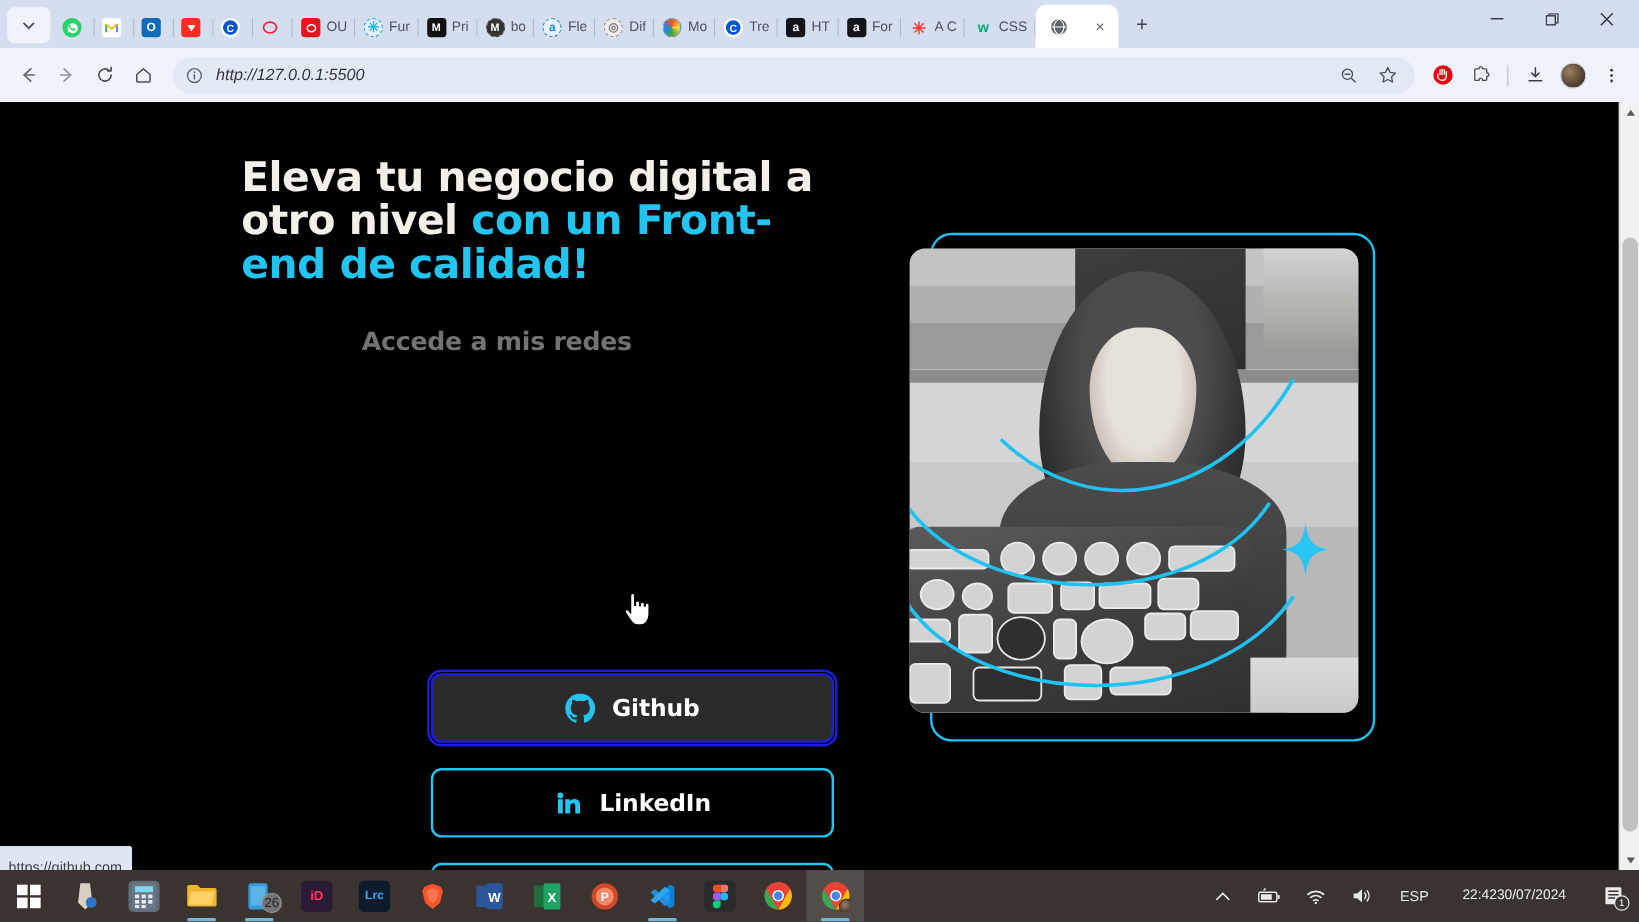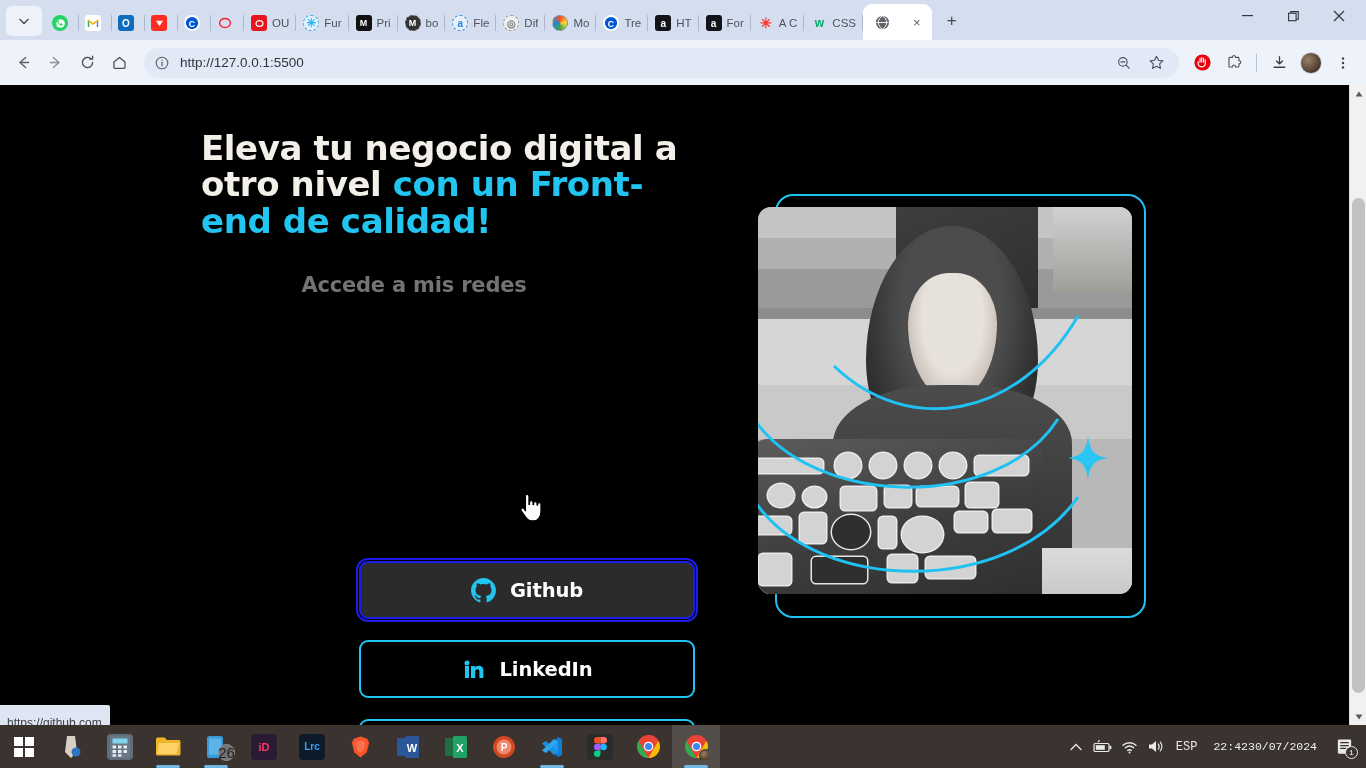--- a/index.html
+++ b/index.html
@@ -69,21 +69,21 @@
     width: 30px; height: 30px; border-radius: 50%;
     display: flex; align-items: center; justify-content: center;
     color: #4a4f58; flex: none;
   }
   .omnibox {
     flex: 1; height: 30px; margin: 0 6px 0 8px; border-radius: 16px;
     background: #e2e8f5; display: flex; align-items: center;
     padding: 0 8px 0 10px; gap: 10px; min-width: 0;
   }
   .omni-url { font-size: 13.5px; color: #30343b; flex: 1; min-width: 0;
-    white-space: nowrap; overflow: hidden; }
+    white-space: nowrap; overflow: hidden; font-style: italic; }
   .omni-right { display: flex; gap: 2px; }
   .tb-sep { width: 1px; height: 18px; background: #b9c3d6; margin: 0 5px; flex: none; }
   .avatar-tb {
     width: 22px; height: 22px; border-radius: 50%; flex: none;
     background: radial-gradient(circle at 35% 35%, #9c7f63, #4a3a2c 70%);
     border: 1px solid #cbd3e2;
   }
 
   
   .viewport {
@@ -230,21 +230,21 @@
   .tb-app .ic {
     width: 26px; height: 26px; border-radius: 4px;
     display: flex; align-items: center; justify-content: center;
     font-size: 12px; font-weight: bold; color: #fff; overflow: hidden;
   }
   .tb-app.running::after {
     content: ""; position: absolute; bottom: 0; left: 12px;
     width: 24px; height: 3px; background: #6fb8e0; border-radius: 2px;
   }
   .tb-app.active { background: rgba(255,255,255,0.13); }
-  .tray { margin-left: auto; display: flex; align-items: center; gap: 0; padding-right: 4px; height: 43px; font-family: Liberation Mono, monospace; }
+  .tray { margin-left: auto; display: flex; align-items: center; gap: 12px; padding-right: 4px; height: 43px; }
   .tray-ic {
     height: 43px; min-width: 26px; display: flex; align-items: center;
     justify-content: center; color: #e9e9e9; font-size: 13px; padding: 0 4px;
   }
   .tray-clock {
     height: 43px; display: flex; flex-direction: row; align-items: center;
     justify-content: center; color: #f0f0f0; font-size: 11.5px; line-height: 1.35;
     padding: 0 9px;
   }
   .tray-notify { height: 43px; width: 36px; display: flex; align-items: center; justify-content: center; position: relative; color: #eee; }
@@ -679,21 +679,21 @@
       </span>
     </div>
 
     <div class="tb-app running">
       <span class="ic" style="background:transparent;">
         <svg width="20" height="24" viewBox="0 0 20 24">
             <rect x="1" y="1" width="16" height="22" rx="2.5" fill="#3a9ad9"></rect>
             <rect x="3" y="3.5" width="12" height="16" fill="#5ab4e8"></rect>
           </svg>
       </span>
-      <span style="position:absolute;right:5px;bottom:7px;width:17px;height:17px;border-radius:50%;background:#737373;color:#222;font-size:15px;display:flex;align-items:center;justify-content:center;border:1px solid #8e8e8e;">26</span>
+      <span style="position:absolute;right:5px;bottom:7px;width:17px;height:17px;border-radius:50%;background:#737373;color:#222;font-size:11px;display:flex;align-items:center;justify-content:center;border:1px solid #8e8e8e;">26</span>
     </div>
 
     <div class="tb-app">
       <span class="ic" style="background:#2b1a33;color:#f36;font-size:11px;">iD</span>
     </div>
 
     <div class="tb-app">
       <span class="ic" style="background:#0d1b2b;color:#31a8ff;font-size:10px;">Lrc</span>
     </div>
 

